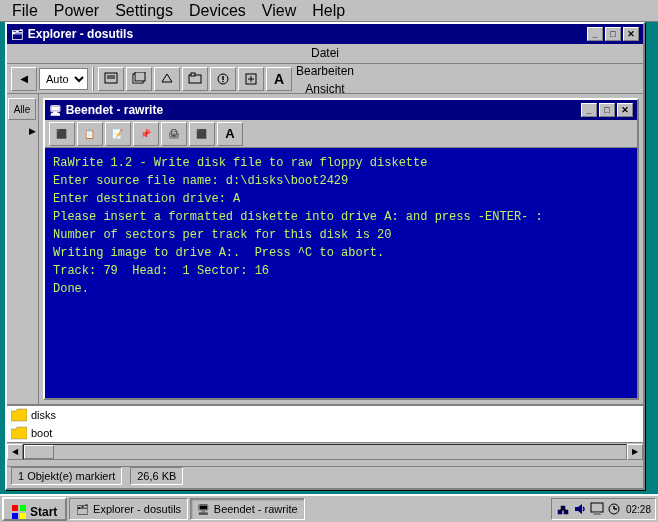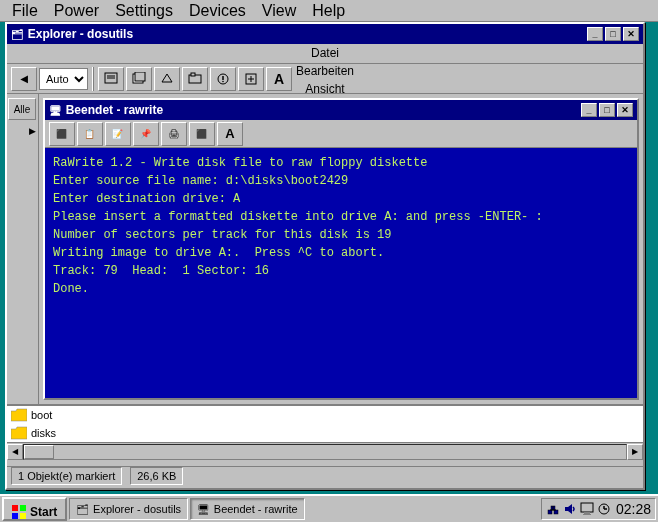--- a/index.html
+++ b/index.html
@@ -386,41 +386,41 @@
         <div class="toolbar-btn" style="font-size:9px;">⬛</div>
         <div class="toolbar-btn" style="font-weight:bold; font-size:13px;">A</div>
       </div>
 
       <div class="dos-content">
         <div class="dos-line">RaWrite 1.2 - Write disk file to raw floppy diskette</div>
         <div class="dos-line"></div>
         <div class="dos-line">Enter source file name: d:\disks\boot2429</div>
         <div class="dos-line">Enter destination drive: A</div>
         <div class="dos-line">Please insert a formatted diskette into drive A: and press -ENTER- :</div>
-        <div class="dos-line">Number of sectors per track for this disk is 19</div>
+        <div class="dos-line">Number of sectors per track for this disk is 20</div>
         <div class="dos-line">Writing image to drive A:.  Press ^C to abort.</div>
         <div class="dos-line">Track: 79  Head:  1 Sector: 16</div>
         <div class="dos-line">Done.</div>
       </div>
     </div>
   </div>
 
   <div style="height:56px; background:white; border-top:2px solid #808080; display:flex; flex-direction:column;">
     <div style="flex:1; overflow-y:auto;">
       <div class="file-item">
         <svg width="16" height="14" viewBox="0 0 16 14">
           <path d="M0,3 L5,3 L6,1 L16,1 L16,13 L0,13 Z" fill="#ffcc00" stroke="#808080" stroke-width="0.5"></path>
         </svg>
-        <span>boot</span>
+        <span>disks</span>
       </div>
       <div class="file-item">
         <svg width="16" height="14" viewBox="0 0 16 14">
           <path d="M0,3 L5,3 L6,1 L16,1 L16,13 L0,13 Z" fill="#ffcc00" stroke="#808080" stroke-width="0.5"></path>
         </svg>
-        <span>disks</span>
+        <span>boot</span>
       </div>
     </div>
 
     <div style="height:18px; background:#c0c0c0; border-top:1px solid #808080; display:flex; align-items:center;">
       <div class="scroll-btn">◀</div>
       <div style="flex:1; height:16px; background:#c0c0c0; border:1px inset #808080; position:relative;">
         <div style="position:absolute; left:0; top:0; width:30px; height:14px; background:#c0c0c0; border:1px solid; border-color:#fff #808080 #808080 #fff;"></div>
       </div>
       <div class="scroll-btn">▶</div>
     </div>
@@ -470,16 +470,16 @@
       <svg width="14" height="14" viewBox="0 0 14 14">
         <rect x="1" y="1" width="12" height="9" fill="none" stroke="#000" stroke-width="1"></rect>
         <rect x="4" y="10" width="6" height="2" fill="#808080"></rect>
         <rect x="3" y="12" width="8" height="1" fill="#808080"></rect>
       </svg>
       <svg width="14" height="14" viewBox="0 0 14 14">
         <circle cx="7" cy="7" r="5" fill="none" stroke="#000" stroke-width="1"></circle>
         <line x1="7" y1="4" x2="7" y2="7" stroke="#000" stroke-width="1.5"></line>
         <line x1="7" y1="7" x2="10" y2="7" stroke="#000" stroke-width="1.5"></line>
       </svg>
-      <span style="font-size:14px; margin-left:2px;">02:28</span>
+      <span style="font-size:10px; margin-left:2px;">02:28</span>
     </div>
   </div>
 </div>
 
 </body></html>

